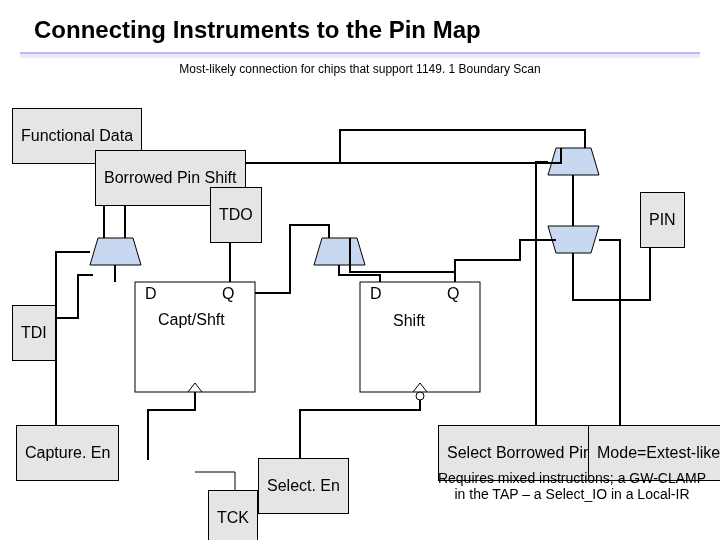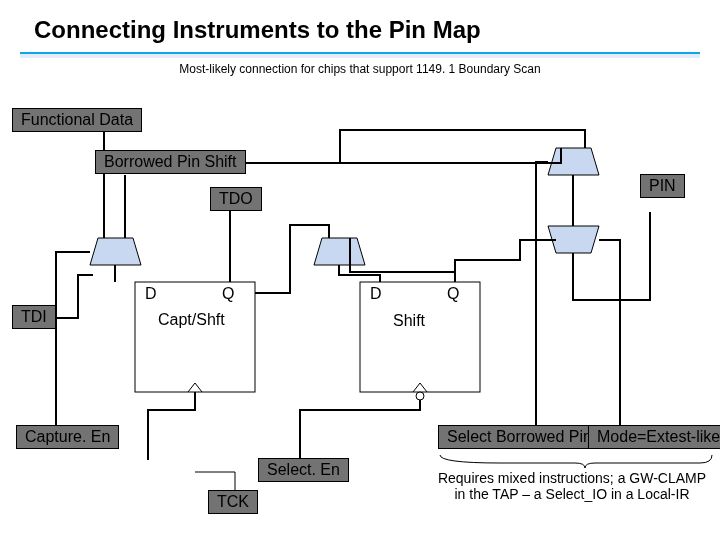--- a/index.html
+++ b/index.html
@@ -1,20 +1,20 @@
 <!DOCTYPE html>
 <html><head>
 <meta charset="utf-8">
 <style>
   body{margin:0;background:#fff;font-family:"Trebuchet MS","Verdana",sans-serif}
   .slide{position:relative;width:720px;height:540px;background:#fff;overflow:hidden}
-  .titlebar{position:absolute;left:20px;right:20px;top:8px;height:44px;background:#fff;border-bottom:2px solid #0ea5e9;box-shadow:0 4px 0 0 rgba(180,200,230,.35);display:flex;align-items:center;padding:0 14px}
+  .titlebar{position:absolute;left:20px;right:20px;top:8px;height:44px;background:#fff;border-bottom:2px solid #c4b5fd;box-shadow:0 4px 0 0 rgba(180,200,230,.35);display:flex;align-items:center;padding:0 14px}
   .title{font-size:24px;font-weight:bold;color:#000}
   .subtitle{position:absolute;left:0;right:0;top:62px;text-align:center;font-size:12px}
-  .lbl{position:absolute;background:#737373;border:1px solid #000;padding:2px 8px;font-size:16px;white-space:nowrap}
+  .lbl{position:absolute;background:#e5e5e5;border:1px solid #000;padding:18px 8px;font-size:16px;white-space:nowrap}
   .txt{position:absolute;font-size:16px;white-space:nowrap}
   .note{position:absolute;font-size:14px;text-align:center}
 </style>
 </head>
 <body>
 
 <div class="slide">
   <div class="titlebar">
       <span class="title">Connecting Instruments to the Pin Map</span>
     </div>
@@ -67,21 +67,21 @@
 
     <polyline points="148,460 148,410 195,410 195,392" fill="none" stroke="#000" stroke-width="2"></polyline>
     <polyline points="300,460 300,410 420,410 420,400" fill="none" stroke="#000" stroke-width="2"></polyline>
 
     <polyline points="235,490 235,472 195,472" fill="none" stroke="#000" stroke-width="1"></polyline>
   </svg>
 
   <div class="lbl" style="left:12px;top:108px">Functional Data</div>
   <div class="lbl" style="left:95px;top:150px">Borrowed Pin Shift</div>
   <div class="lbl" style="left:210px;top:187px">TDO</div>
-  <div class="lbl" style="left:640px;top:174px">PIN</div>
+  <div class="lbl" style="left:640px;top:192px">PIN</div>
   <div class="lbl" style="left:12px;top:305px">TDI</div>
   <div class="lbl" style="left:16px;top:425px">Capture. En</div>
   <div class="lbl" style="left:258px;top:458px">Select. En</div>
   <div class="lbl" style="left:208px;top:490px">TCK</div>
   <div class="lbl" style="left:438px;top:425px">Select Borrowed Pin</div>
   <div class="lbl" style="left:588px;top:425px">Mode=Extest-like</div>
 
   <div class="txt" style="left:145px;top:285px">D</div>
   <div class="txt" style="left:222px;top:285px">Q</div>
   <div class="txt" style="left:158px;top:311px">Capt/Shft</div>

